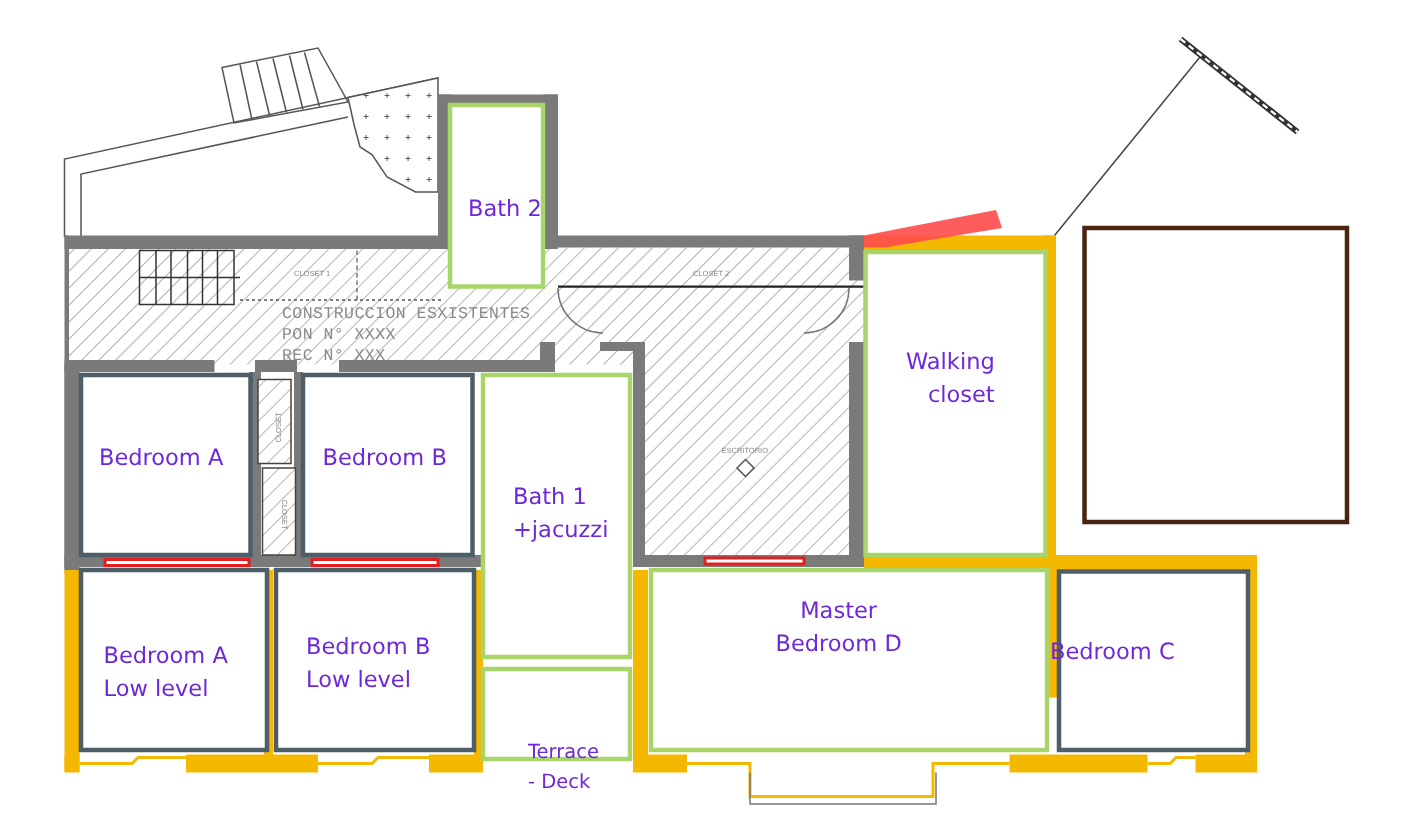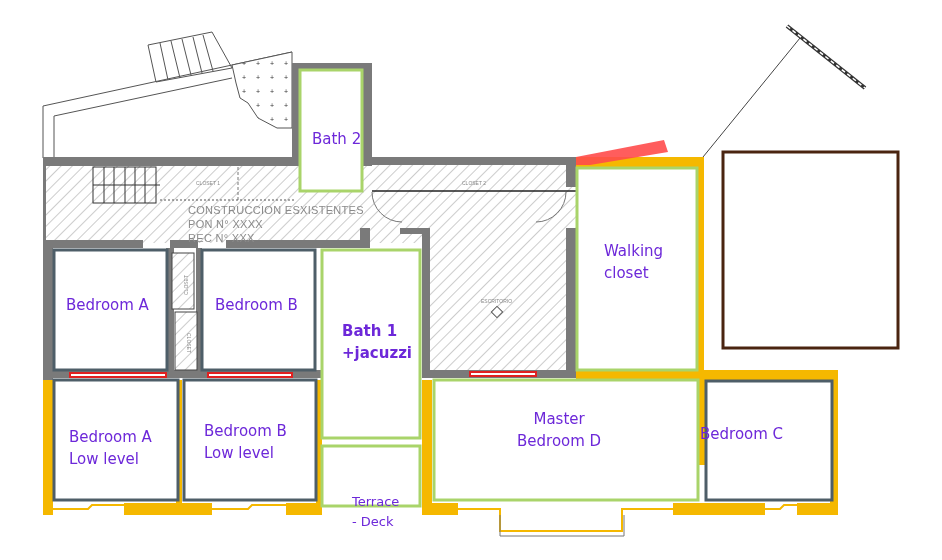--- a/index.html
+++ b/index.html
@@ -3,21 +3,21 @@
 <meta charset="utf-8">
 <style>
   html, body { margin: 0; padding: 0; background: #ffffff; }
   body { width: 942px; height: 560px; position: relative; overflow: hidden;
          font-family: "Liberation Sans", "DejaVu Sans", sans-serif; }
   #plan { position: absolute; left: 0; top: 0; width: 942px; height: 560px; }
   .label { position: absolute; color: #6d28d9; font-size: 15px; line-height: 22px;
            font-family: "DejaVu Sans", "Liberation Sans", sans-serif; white-space: pre-line; }
   .label.sm { font-size: 13px; line-height: 20px; margin-top: 32px; }
   .ghost { position: absolute; color: #8a8a8a; font-size: 11px; line-height: 14px;
-           font-family: Liberation Sans, sans-serif; letter-spacing: 0.3px; white-space: pre-line; }
+           font-family: Liberation Mono, monospace; letter-spacing: 0.3px; white-space: pre-line; }
   .tiny { position: absolute; color: #888; font-size: 5px; font-family: "Liberation Sans", sans-serif; }
 </style>
 </head>
 <body>
 
 <svg id="plan" viewBox="0 0 942 560" xmlns="http://www.w3.org/2000/svg">
   <defs>
     <pattern id="hatch" patternUnits="userSpaceOnUse" width="8" height="8" patternTransform="rotate(45)">
       <rect width="8" height="8" fill="#ffffff"></rect>
       <line x1="0" y1="0" x2="0" y2="8" stroke="#9a9a9a" stroke-width="1"></line>
@@ -136,33 +136,33 @@
   <rect x="434" y="380" width="264" height="120" fill="#fff" stroke="#a9d46a" stroke-width="3"></rect>
   <rect x="706" y="381" width="126" height="119" fill="#fff" stroke="#4e5e68" stroke-width="3"></rect>
   <rect x="723" y="152" width="175" height="196" fill="#fff" stroke="#4a2410" stroke-width="3"></rect>
 
   <g>
     <rect x="493" y="308" width="8" height="8" fill="#fff" stroke="#555" stroke-width="1" transform="rotate(45 497 312)"></rect>
   </g>
 </svg>
 
 <div class="label" style="left:312px; top:128px;">Bath 2</div>
-<div class="label" style="left:604px; top:240px;">Walking
+<div class="label" style="left:604px; top:230px;text-align:right;">Walking
 closet</div>
 <div class="label" style="left:66px; top:294px;">Bedroom A</div>
 <div class="label" style="left:215px; top:294px;">Bedroom B</div>
-<div class="label" style="left:342px; top:320px;font-weight:bold;">Bath 1
+<div class="label" style="left:342px; top:320px;">Bath 1
 +jacuzzi</div>
 <div class="label" style="left:69px; top:426px;">Bedroom A
 Low level</div>
 <div class="label" style="left:204px; top:420px;">Bedroom B
 Low level</div>
 <div class="label sm" style="left:352px; top:460px;">Terrace
 - Deck</div>
-<div class="label" style="left:517px; top:408px; text-align:center;">Master
+<div class="label" style="left:517px; top:396px; text-align:center;">Master
 Bedroom D</div>
 <div class="label" style="left:700px; top:423px;">Bedroom C</div>
 
 <div class="ghost" style="left:188px; top:203px;">CONSTRUCCION ESXISTENTES
 PON N° XXXX
 REC N° XXX</div>
 <div class="tiny" style="left:481px; top:298px;">ESCRITORIO</div>
 <div class="tiny" style="left:196px; top:180px;">CLOSET 1</div>
 <div class="tiny" style="left:462px; top:180px;">CLOSET 2</div>
 <div class="tiny" style="left:176px; top:282px; transform:rotate(-90deg);">CLOSET</div>

